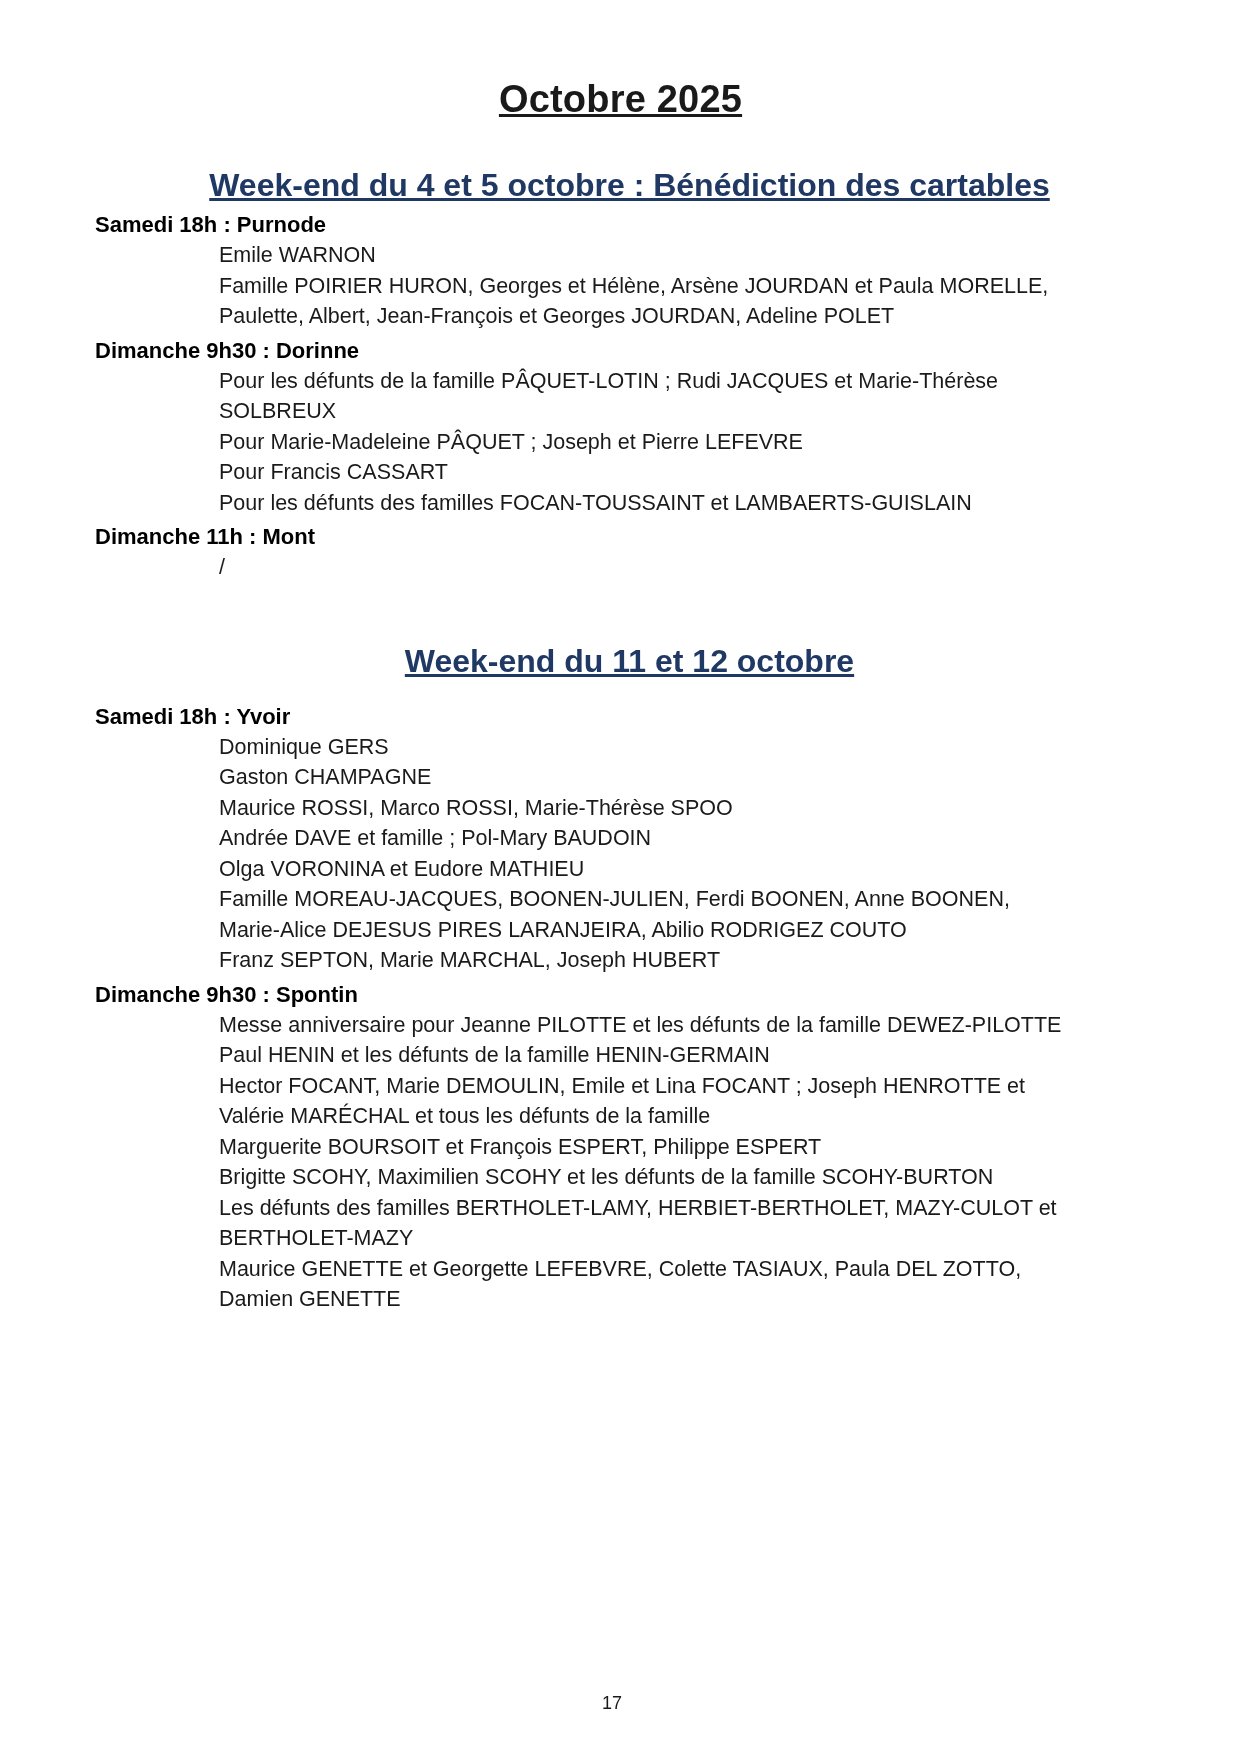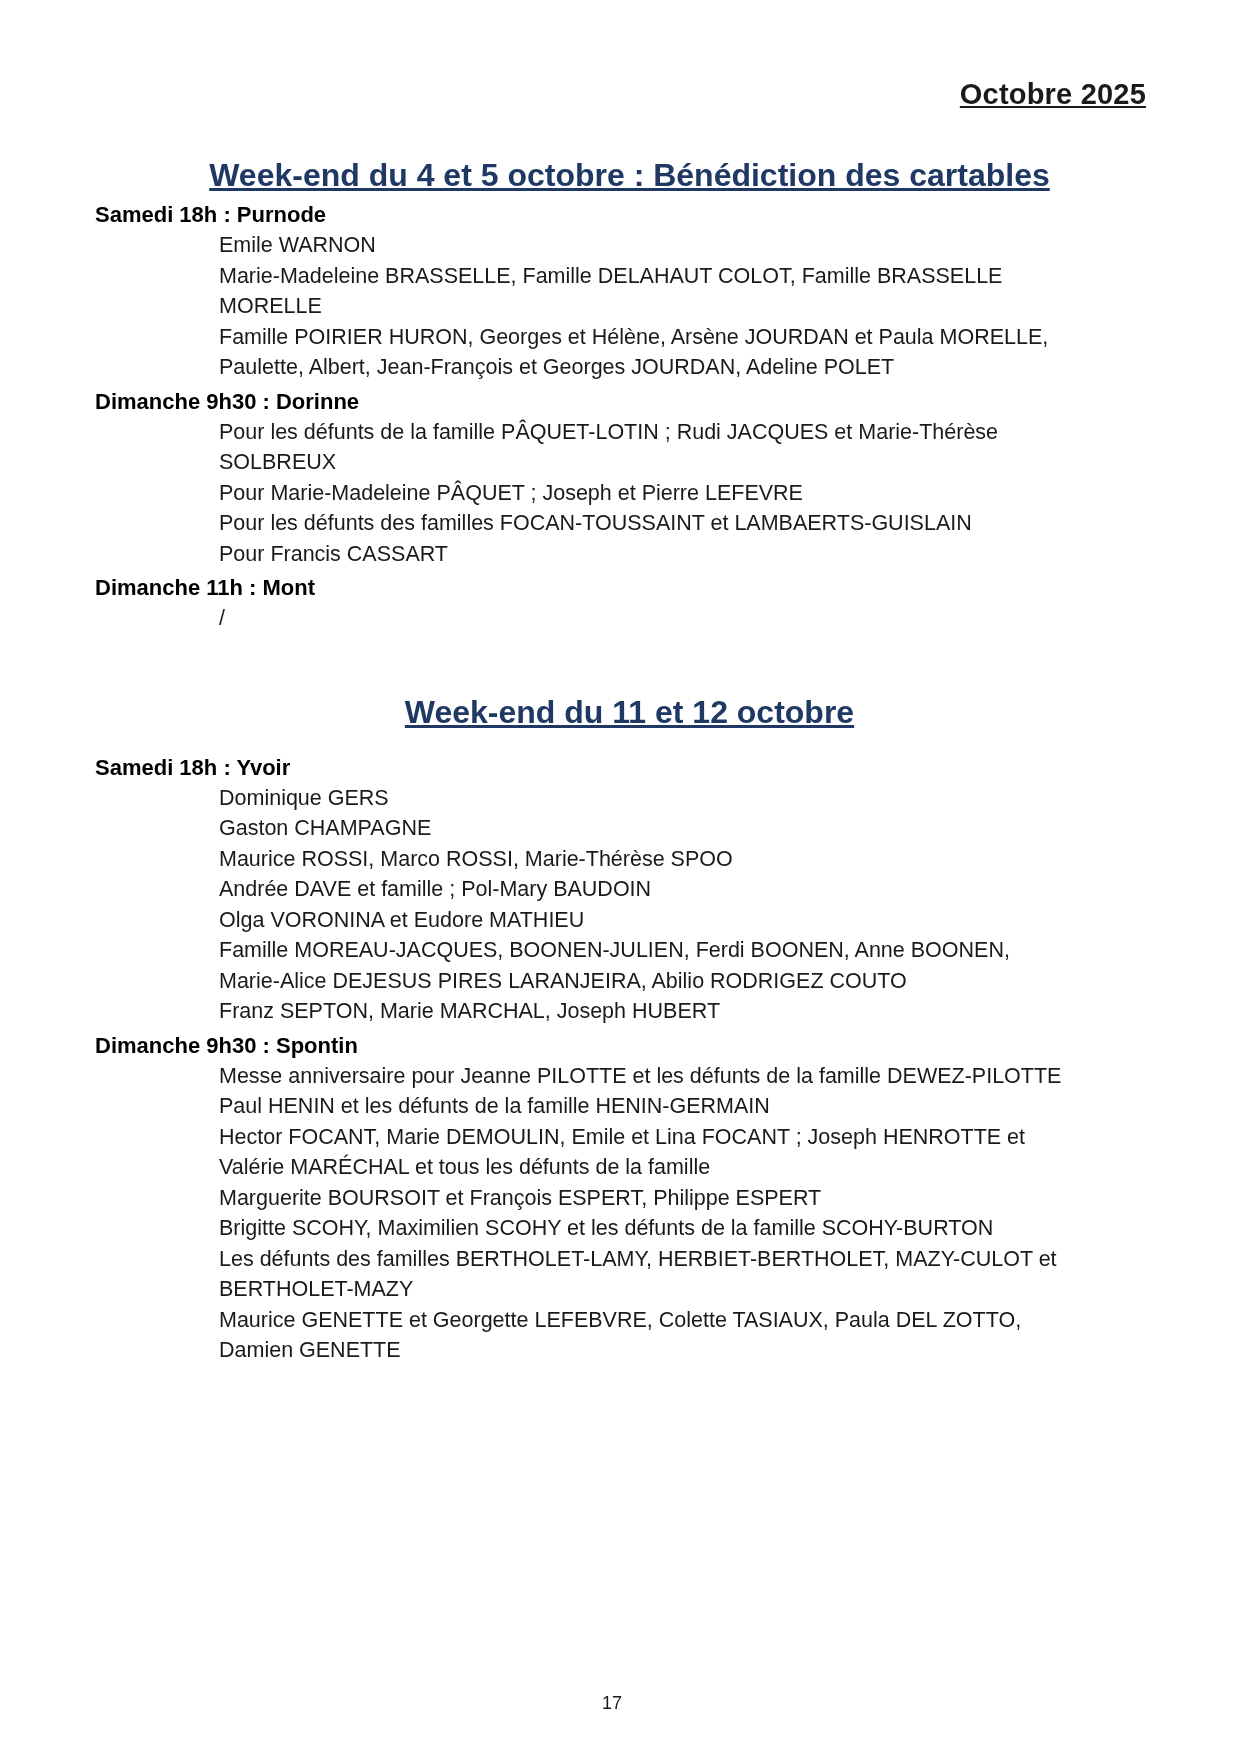--- a/index.html
+++ b/index.html
@@ -15,22 +15,22 @@
     position: relative;
   }
   .page {
     box-sizing: border-box;
     width: 1241px;
     min-height: 1754px;
     padding: 78px 95px 40px 95px;
     position: relative;
   }
   .doc-title {
-    text-align: right;
-    font-size: 29px;
+    text-align: center;
+    font-size: 38px;
     font-weight: bold;
     text-decoration: underline;
     color: #1a1a1a;
     letter-spacing: 0.2px;
     margin: 0 0 46px 0;
   }
   .weekend-heading {
     font-size: 32px;
     font-weight: bold;
     color: #1F3864;
@@ -80,32 +80,31 @@
 <div class="page">
 
   <h1 class="doc-title">Octobre 2025</h1>
 
   <h2 class="weekend-heading">Week-end du 4 et 5 octobre : Bénédiction des cartables</h2>
 
   <div class="mass-block">
     <div class="mass-title">Samedi 18h : Purnode</div>
     <div class="intentions">
       <p class="intention">Emile WARNON</p>
-      <p class="intention">Marie-Madeleine BRASSELLE, Famille DELAHAUT COLOT, Famille BRASSELLE MORELLE</p>
       <p class="intention">Famille POIRIER HURON, Georges et Hélène, Arsène JOURDAN et Paula MORELLE, Paulette, Albert, Jean-François et Georges JOURDAN, Adeline POLET</p>
     </div>
   </div>
 
   <div class="mass-block">
     <div class="mass-title">Dimanche 9h30 : Dorinne</div>
     <div class="intentions">
       <p class="intention">Pour les défunts de la famille PÂQUET-LOTIN ; Rudi JACQUES et Marie-Thérèse SOLBREUX</p>
       <p class="intention">Pour Marie-Madeleine PÂQUET ; Joseph et Pierre LEFEVRE</p>
+      <p class="intention">Pour Francis CASSART</p>
       <p class="intention">Pour les défunts des familles FOCAN-TOUSSAINT et LAMBAERTS-GUISLAIN</p>
-      <p class="intention">Pour Francis CASSART</p>
     </div>
   </div>
 
   <div class="mass-block">
     <div class="mass-title">Dimanche 11h : Mont</div>
     <div class="intentions">
       <p class="intention">/</p>
     </div>
   </div>
 

